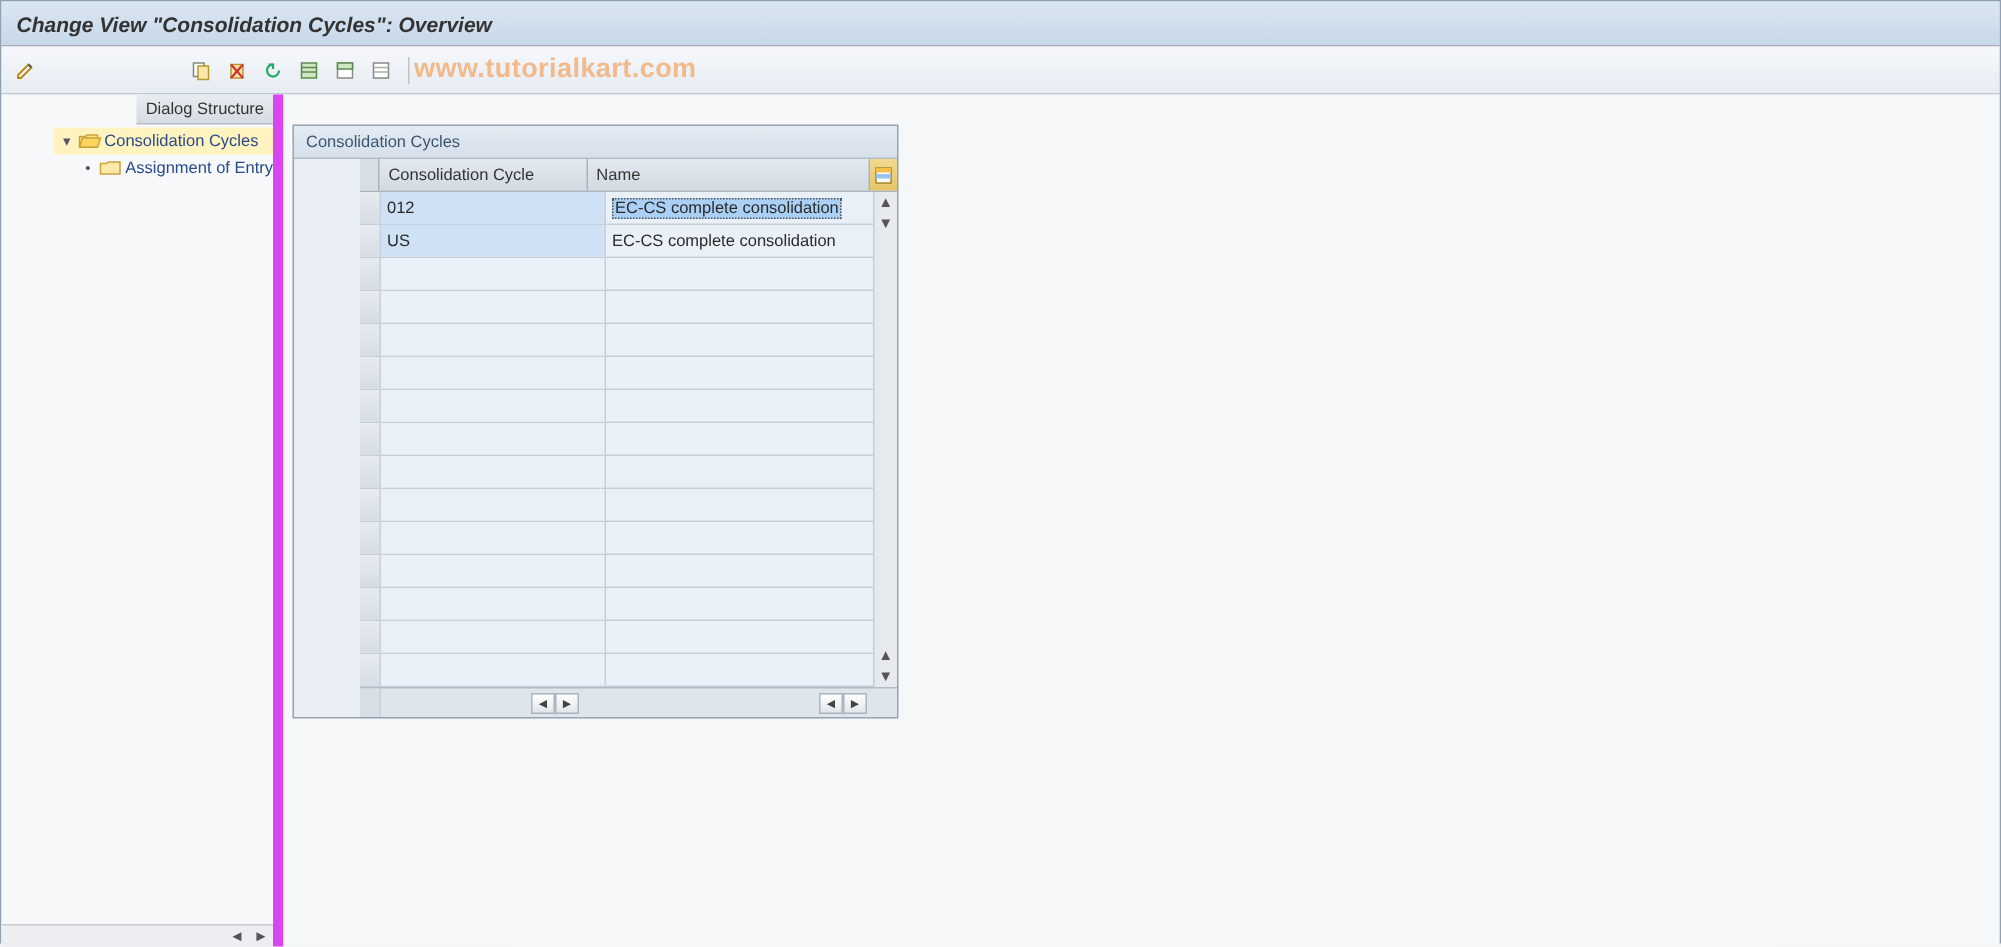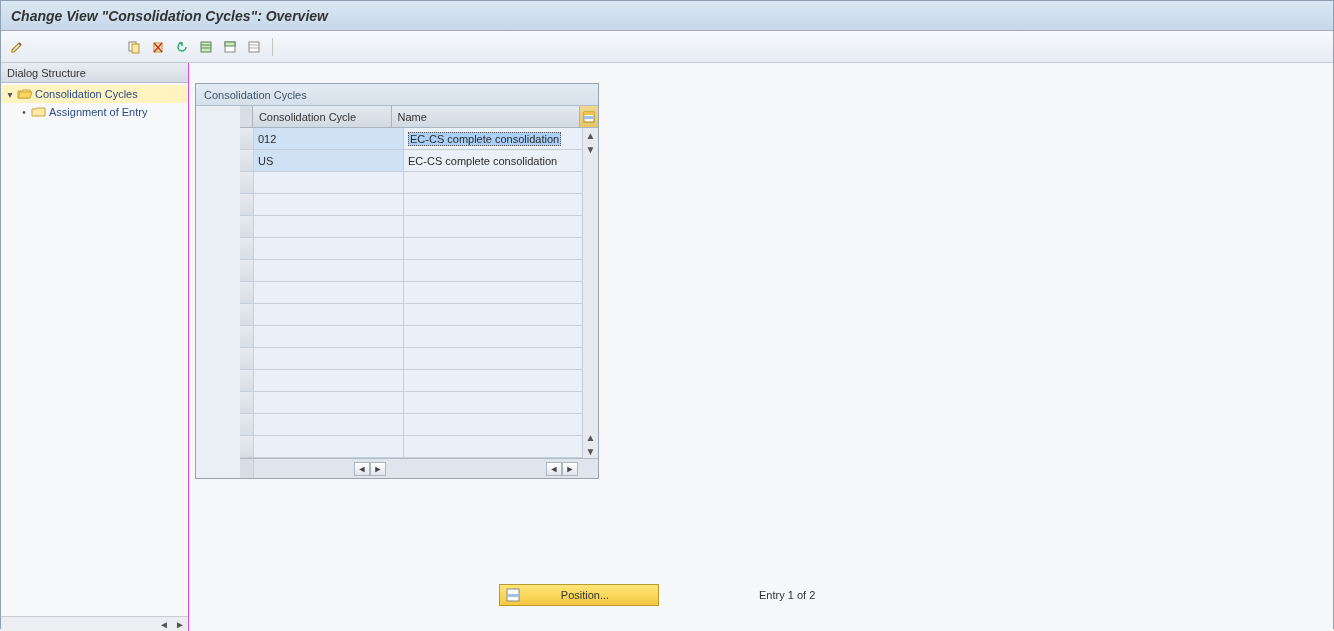--- a/index.html
+++ b/index.html
@@ -11,21 +11,21 @@
 
   
   .toolbar { height: 32px; background: linear-gradient(#f6f8fb, #e6ecf3); border-bottom: 1px solid #c0c8d0; display: flex; align-items: center; padding: 0 6px; gap: 4px; position: relative; }
   .tb-btn { width: 20px; height: 20px; display: inline-flex; align-items: center; justify-content: center; border: 1px solid transparent; border-radius: 2px; cursor: pointer; }
   .tb-sep { width: 1px; height: 18px; background: #c2c2c2; margin: 0 4px; }
   .new-entries { font-size: 14px; color: #333; padding: 0 6px; height: 20px; display: inline-flex; align-items: center; border: 1px solid transparent; border-radius: 2px; cursor: pointer; margin-top: 44px; }
   .watermark { position: absolute; left: 275px; top: 4px; font-size: 18px; color: #f2b98a; font-weight: bold; letter-spacing: 0.3px; pointer-events: none; }
 
   
   .main-area { display: flex; height: calc(631px - 62px); }
-  .left-panel { width: 188px; background: #f7f8fa; border-right: 1px solid #d946ef; display: flex; flex-direction: column; position: relative; }
+  .left-panel { width: 188px; background: #f7f8fa; border-right: 7px solid #d946ef; display: flex; flex-direction: column; position: relative; align-items: flex-end; }
   .right-panel { flex: 1; background: #f6f7f9; padding: 4px 0 0 6px; position: relative; }
 
   
   .panel-header { height: 20px; background: linear-gradient(#e9edf2, #d5dbe3); border-bottom: 1px solid #b5bcc5; padding: 0 6px; display: flex; align-items: center; font-size: 11px; color: #333; }
   .tree { padding: 2px 0; }
   .tree-row { display: flex; align-items: center; height: 18px; padding-left: 4px; cursor: pointer; white-space: nowrap; overflow: hidden; }
   .tree-row.selected { background: #fff4bf; }
   .tree-toggle { width: 10px; text-align: center; color: #556; font-size: 10px; }
   .tree-icon { width: 16px; height: 14px; display: inline-flex; align-items: center; justify-content: center; margin: 0 2px; }
   .tree-label { font-size: 11px; color: #2a4a8a; }
@@ -137,20 +137,21 @@
         </svg>
     </span>
     <span class="tb-btn">
       <svg width="14" height="14">
           <rect x="2" y="2" width="10" height="10" fill="#fff" stroke="#888"></rect>
           <line x1="2" y1="5" x2="12" y2="5" stroke="#aaa"></line>
           <line x1="2" y1="8" x2="12" y2="8" stroke="#aaa"></line>
         </svg>
     </span>
     <span class="tb-sep"></span>
+    <span class="watermark">www.tutorialkart.com</span>
   </div>
 
   <div class="main-area">
 
     <div class="left-panel">
       <div class="panel-header">Dialog Structure</div>
       <div class="tree">
         <div class="tree-row selected">
           <span class="tree-toggle">▾</span>
           <span class="tree-icon">
@@ -293,27 +294,15 @@
               <span class="hf-btn">►</span>
             </div>
             <div class="hf-right hf-nav">
               <span class="hf-btn">◄</span>
               <span class="hf-btn">►</span>
             </div>
           </div>
         </div>
       </div>
 
-      <div class="bottom-area">
-        <div class="pos-btn">
-          <span class="pic">
-            <svg width="14" height="14">
-                <rect x="1" y="1" width="12" height="12" fill="#fff" stroke="#888"></rect>
-                <rect x="1" y="6" width="12" height="3" fill="#9cc2ea"></rect>
-              </svg>
-          </span>
-          <span class="lbl">Position...</span>
-        </div>
-        <span class="entry-text">Entry 1 of 2</span>
-      </div>
     </div>
   </div>
 </div>
 
 </body></html>

